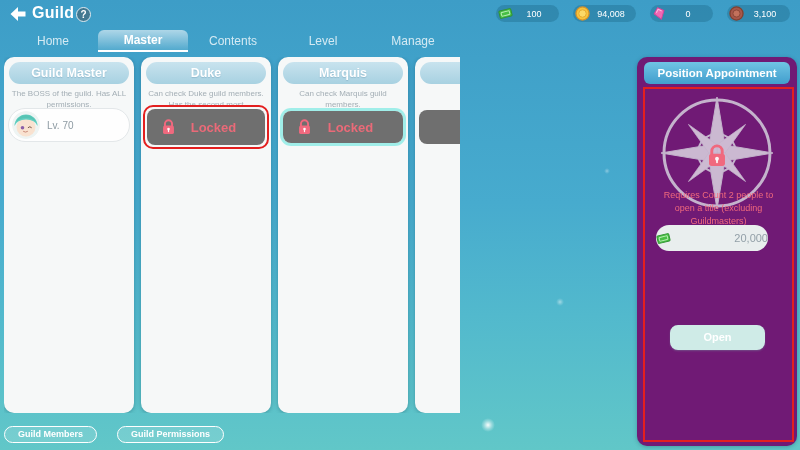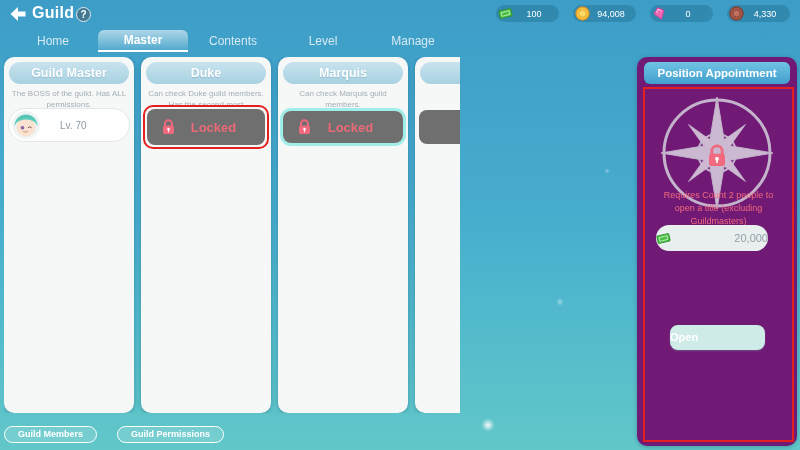--- a/index.html
+++ b/index.html
@@ -31,21 +31,21 @@
   .cards-viewport{position:absolute;left:4px;top:57px;width:456px;height:356px;overflow:hidden;display:flex;gap:7px;}
   .card{width:130px;min-width:130px;height:356px;background:#f6f8f8;border-radius:10px;
     box-shadow:0 1px 4px rgba(0,50,70,.30);position:relative;box-sizing:border-box;}
   .card-header{margin:5px 5px 0;height:22px;border-radius:11px;
     background:linear-gradient(180deg,#c8e3ee,#a7d1e1);
     color:#fff;font-weight:bold;font-size:12.5px;text-align:center;line-height:22px;
     text-shadow:0 1px 1px rgba(110,155,180,.45);}
   .card-desc{margin:5px 7px 0;font-size:8px;color:#a3aeb5;text-align:center;line-height:1.35;}
   .member-row{position:absolute;left:4px;right:4px;top:51px;height:34px;background:#fefefe;
     border:1px solid #e3e7e9;border-radius:17px;display:flex;align-items:center;padding-left:3px;box-sizing:border-box;cursor:pointer;}
-  .member-row .lv{font-size:10px;color:#8d9aa2;margin-left:20px;}
+  .member-row .lv{font-size:10px;color:#8d9aa2;margin-left:7px;}
   .avatar{width:28px;height:28px;border-radius:50%;overflow:hidden;flex:0 0 28px;}
   .locked-wrap-red{position:absolute;left:2px;right:2px;top:48px;border:2px solid #e31f1f;border-radius:10px;padding:2px;}
   .locked-btn{height:36px;background:#6f6f6f;border-radius:8px;display:flex;align-items:center;cursor:pointer;}
   .locked-btn .lock{width:15px;height:16px;margin-left:14px;flex:0 0 15px;}
   .locked-btn .locked-label{flex:1;text-align:center;color:#ea6a78;font-weight:bold;font-size:13px;margin-right:14px;}
   .locked-glow{position:absolute;left:5px;right:5px;top:54px;height:32px;border-radius:8px;
     box-shadow:0 0 0 3px rgba(145,236,230,.85);}
   .locked-glow .locked-btn{height:32px;}
   .card.partial .locked-stub{position:absolute;left:4px;right:-20px;top:53px;height:34px;background:#6f6f6f;border-radius:8px;}
   
@@ -56,21 +56,21 @@
     color:#fff;font-weight:bold;font-size:11.5px;text-align:center;line-height:22px;}
   .panel-redbox{position:absolute;left:6px;right:3px;top:30px;bottom:4px;border:2px solid #e31f1f;}
   .emblem{position:absolute;left:20px;top:36px;width:120px;height:120px;opacity:.75;}
   .panel-lock{position:absolute;left:69px;top:85px;width:22px;height:23px;}
   .req-text{position:absolute;left:10px;right:10px;top:130px;text-align:center;font-size:9px;line-height:1.45;color:#f0697c;}
   .cost-pill{position:absolute;left:19px;top:168px;width:112px;height:26px;border-radius:13px;background:#e9eeee;
     display:flex;align-items:center;justify-content:space-between;gap:5px;}
   .cost-pill .cicon{width:15px;height:15px;}
   .cost-pill .cost-val{font-size:11px;color:#93a0a8;}
   .open-btn{position:absolute;left:33px;top:268px;width:95px;height:25px;border-radius:8px;background:#cfebe7;
-    color:#fff;font-weight:bold;font-size:11px;line-height:25px;
+    color:#fff;font-weight:bold;font-size:11px;text-align:center;line-height:25px;
     box-shadow:0 1px 2px rgba(120,170,170,.35);cursor:pointer;}
   
   .footer{position:absolute;left:4px;top:426px;display:flex;gap:20px;}
   .footer-btn{height:17px;line-height:15px;padding:0 13px;border-radius:10px;box-sizing:border-box;
     background:rgba(255,255,255,.14);border:1.5px solid #fff;color:#fff;font-weight:bold;font-size:9px;cursor:pointer;}
   
   .sparkle{position:absolute;border-radius:50%;
     background:radial-gradient(circle,rgba(255,255,255,.95) 0%,rgba(255,255,255,.35) 40%,rgba(255,255,255,0) 70%);}
 </style>
 </head>
@@ -117,21 +117,21 @@
       </span>
       <span class="cval">0</span>
     </div>
     <div class="currency-pill">
       <span class="cicon">
         <svg viewBox="0 0 16 16">
             <circle cx="8" cy="8" r="7" fill="#a8574a" stroke="#83402f" stroke-width="1.4"></circle>
             <circle cx="8" cy="8" r="3.8" fill="#c3715c" stroke="#8a4636" stroke-width="1"></circle>
           </svg>
       </span>
-      <span class="cval">4,330</span>
+      <span class="cval">3,100</span>
     </div>
   </div>
 </div>
 
 <div class="tabs">
   <div class="tab">Home</div>
   <div class="tab selected">Master</div>
   <div class="tab">Contents</div>
   <div class="tab">Level</div>
   <div class="tab">Manage</div>

